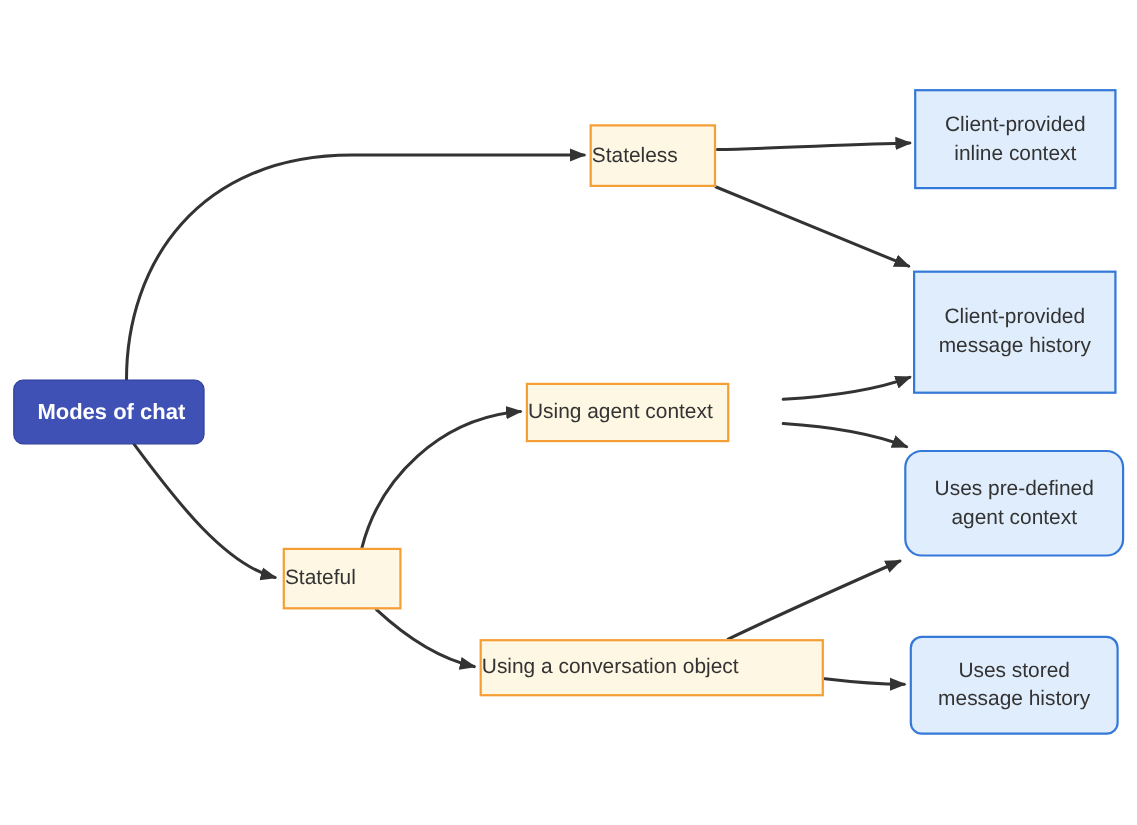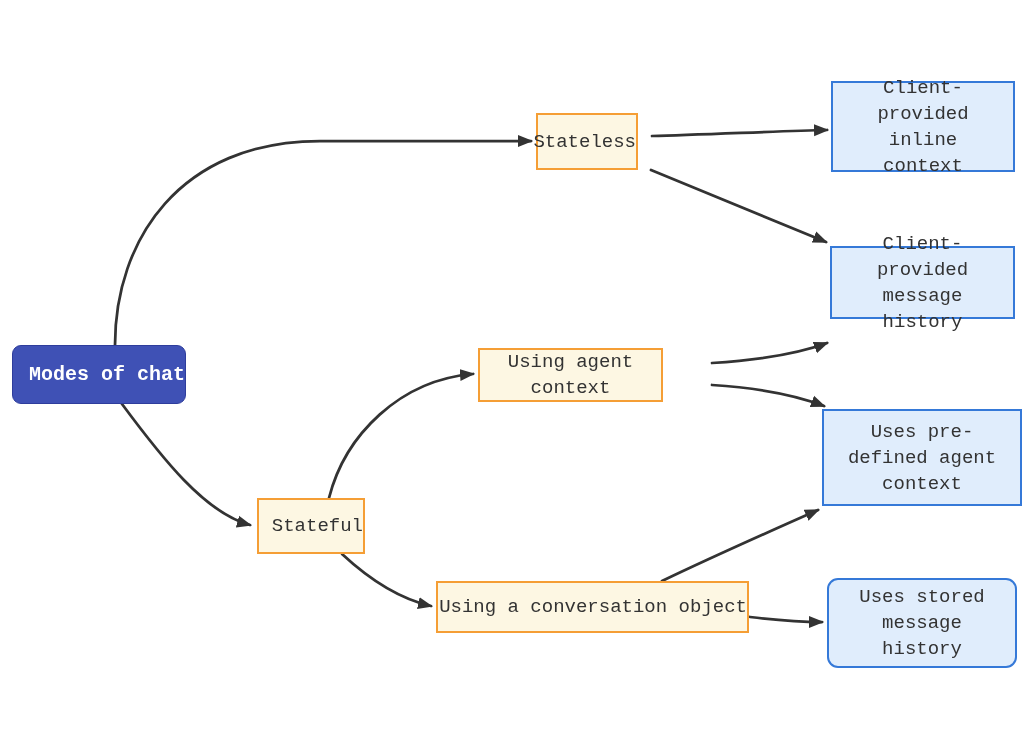--- a/index.html
+++ b/index.html
@@ -24,26 +24,25 @@
     fill: none;
     stroke: #333333;
     stroke-width: 2.75;
     stroke-linecap: round;
   }
   .node {
     position: absolute;
     box-sizing: border-box;
     display: flex;
     align-items: center;
-    justify-content: flex-end;
+    justify-content: flex-start;
     text-align: center;
     color: #333333;
     font-size: 19px;
     line-height: 26px;
-    font-family: Liberation Mono, monospace;
   }
   .node-root {
     background: #3f51b5;
     border: 1.5px solid #2e3d9c;
     border-radius: 9px;
     color: #ffffff;
     font-weight: bold;
     font-size: 20px;
   }
   .node-branch {
@@ -74,49 +73,49 @@
     <path class="edge" d="M652,136 C700,135 780,131 827,130" marker-end="url(#arrowhead)" stroke="#333333"></path>
     <path class="edge" d="M651,170 L826,242" marker-end="url(#arrowhead)" stroke="#333333"></path>
     <path class="edge" d="M329,498 C345,435 400,380 473,374" marker-end="url(#arrowhead)" stroke="#333333"></path>
     <path class="edge" d="M342,554 C370,580 400,599 431,606" marker-end="url(#arrowhead)" stroke="#333333"></path>
     <path class="edge" d="M712,363 C760,360 800,353 827,343" marker-end="url(#arrowhead)" stroke="#333333"></path>
     <path class="edge" d="M712,385 C760,388 798,396 824,406" marker-end="url(#arrowhead)" stroke="#333333"></path>
     <path class="edge" d="M662,581 C710,558 775,529 818,510" marker-end="url(#arrowhead)" stroke="#333333"></path>
     <path class="edge" d="M750,617 C775,620 798,622 822,622" marker-end="url(#arrowhead)" stroke="#333333"></path>
   </svg>
 
-  <div class="node node-root" style="left:12px; top:345px; width:174px; height:59px;">
+  <div class="node node-root" style="left:12px; top:345px; width:174px; height:59px;padding-left:21px;">
     <span class="label">Modes of chat</span>
   </div>
 
-  <div class="node node-branch" style="left:536px; top:113px; width:102px; height:57px;">
+  <div class="node node-branch" style="left:536px; top:113px; width:115px; height:57px;">
     <span class="label">Stateless</span>
   </div>
 
   <div class="node node-leaf pad-narrow" style="left:831px; top:81px; width:184px; height:91px;">
     <span class="label">Client-provided inline context</span>
   </div>
 
-  <div class="node node-leaf pad-narrow" style="left:830px; top:246px; width:185px; height:73px;">
+  <div class="node node-leaf pad-narrow" style="left:830px; top:246px; width:185px; height:112px;">
     <span class="label">Client-provided message history</span>
   </div>
 
   <div class="node node-branch" style="left:478px; top:348px; width:185px; height:54px;">
     <span class="label">Using agent context</span>
   </div>
 
   <div class="node node-branch" style="left:257px; top:498px; width:108px; height:56px;">
     <span class="label">Stateful</span>
   </div>
 
   <div class="node node-branch" style="left:436px; top:581px; width:313px; height:52px;">
     <span class="label">Using a conversation object</span>
   </div>
 
-  <div class="node node-leaf pad-narrow" style="left:822px; top:409px; width:200px; height:97px;">
+  <div class="node node-leaf pad-narrow" style="left:822px; top:409px; width:200px; height:97px;border-radius:16px;">
     <span class="label">Uses pre-defined agent context</span>
   </div>
 
   <div class="node node-leaf pad-narrow" style="left:827px; top:578px; width:190px; height:90px;border-radius:11px;">
     <span class="label">Uses stored message history</span>
   </div>
 
 </div>
 
 </body></html>

